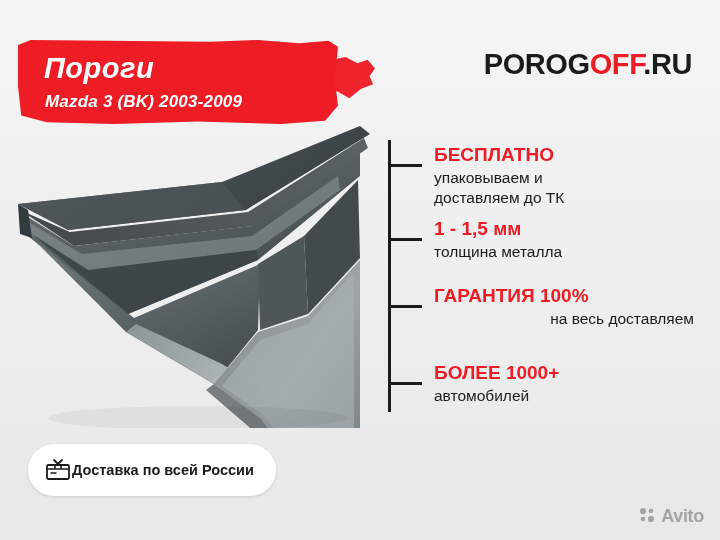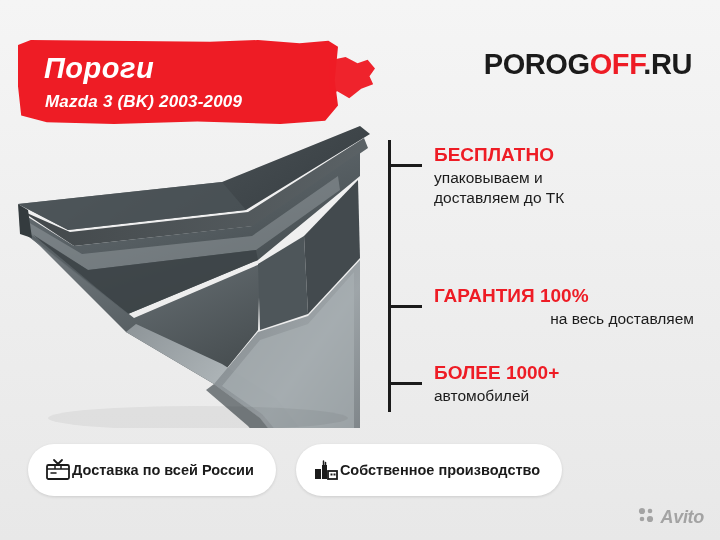--- a/index.html
+++ b/index.html
@@ -169,24 +169,23 @@
     height: 28px;
     flex: 0 0 28px;
   }
 
   
   .watermark {
     position: absolute;
     right: 16px;
     bottom: 12px;
     display: flex;
-    align-items: flex-end;
+    align-items: flex-start;
     gap: 5px;
     opacity: 0.55;
-    font-style: italic;
   }
   .watermark .wm-text {
     font-size: 18px;
     color: #6b6b6b;
     font-weight: bold;
     letter-spacing: -0.3px;
   }
 </style>
 </head>
 <body>
@@ -267,20 +266,25 @@
   <div class="features">
     <div class="feat-axis"></div>
 
     <div class="feat" style="top:16px;">
       <div class="tick"></div>
       <div class="f-title">БЕСПЛАТНО</div>
       <div class="f-sub" style="white-space:pre-line;">упаковываем и
 доставляем до ТК</div>
     </div>
 
+    <div class="feat" style="top:90px;">
+      <div class="tick"></div>
+      <div class="f-title">1 - 1,5 мм</div>
+      <div class="f-sub" style="white-space:pre-line;">толщина металла</div>
+    </div>
 
     <div class="feat" style="top:157px;text-align:right;">
       <div class="tick"></div>
       <div class="f-title">ГАРАНТИЯ 100%</div>
       <div class="f-sub" style="white-space:pre-line;">на весь доставляем</div>
     </div>
 
     <div class="feat" style="top:234px;">
       <div class="tick"></div>
       <div class="f-title">БОЛЕЕ 1000+</div>
@@ -295,33 +299,20 @@
           <rect x="3" y="9" width="22" height="14" rx="1.5" fill="none" stroke="#1b1b1b" stroke-width="1.8"></rect>
           <path d="M3 13 H25" stroke="#1b1b1b" stroke-width="1.5"></path>
           <path d="M11 9 V13 M17 9 V13" stroke="#1b1b1b" stroke-width="1.5"></path>
           <path d="M10 4 L14 8 L18 4" fill="none" stroke="#1b1b1b" stroke-width="1.8" stroke-linecap="round" stroke-linejoin="round"></path>
           <path d="M7 17 H12" stroke="#1b1b1b" stroke-width="1.5" stroke-linecap="round"></path>
         </svg>
       </span>
       <span class="b-label">Доставка по всей России</span>
     </div>
 
-    <div class="badge">
-      <span class="b-icon">
-        <svg width="28" height="28" viewBox="0 0 28 28">
-          <rect x="3" y="13" width="6" height="10" fill="#1b1b1b"></rect>
-          <rect x="10" y="9" width="5" height="14" fill="#1b1b1b"></rect>
-          <rect x="16" y="15" width="9" height="8" fill="none" stroke="#1b1b1b" stroke-width="1.8"></rect>
-          <rect x="18.5" y="17.5" width="2" height="2" fill="#1b1b1b"></rect>
-          <rect x="21.5" y="17.5" width="2" height="2" fill="#1b1b1b"></rect>
-          <path d="M11.5 9 V5 M13.5 9 V6.5" stroke="#1b1b1b" stroke-width="1.5" stroke-linecap="round"></path>
-        </svg>
-      </span>
-      <span class="b-label">Собственное производство</span>
-    </div>
   </div>
 
   <div class="watermark">
     <span>
       <svg width="18" height="18" viewBox="0 0 18 18">
         <circle cx="5" cy="5" r="3.1" fill="#6b6b6b"></circle>
         <circle cx="13" cy="5" r="2.3" fill="#6b6b6b"></circle>
         <circle cx="5" cy="13" r="2.3" fill="#6b6b6b"></circle>
         <circle cx="13" cy="13" r="3.1" fill="#6b6b6b"></circle>
       </svg>

